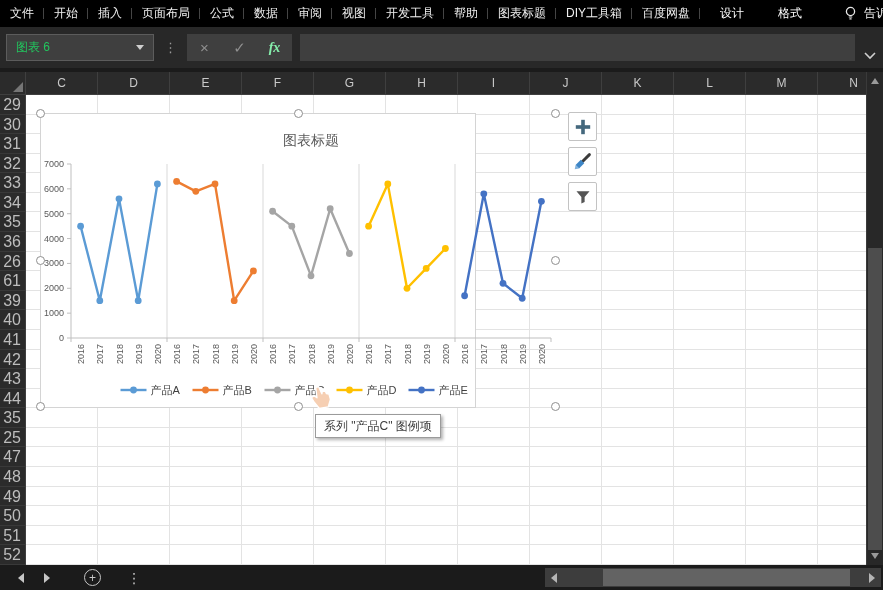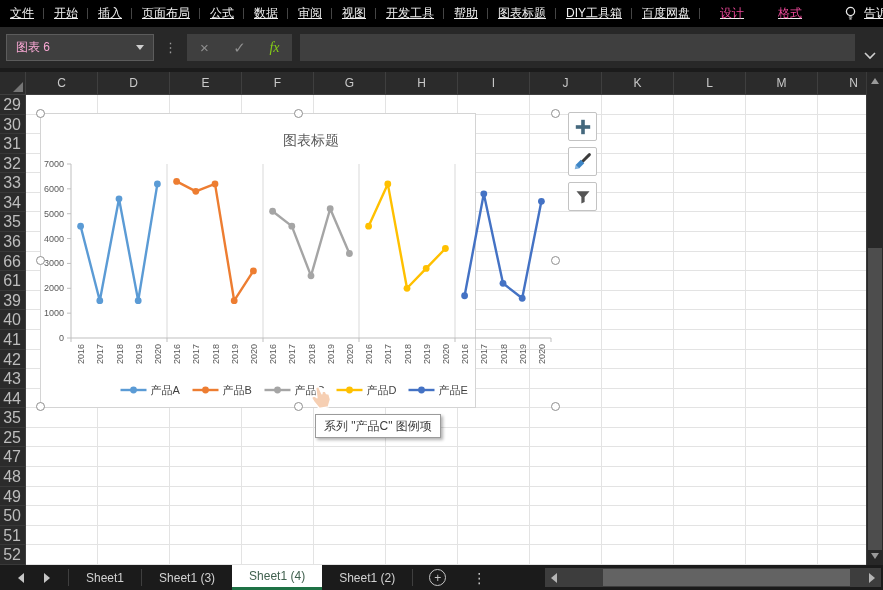--- a/index.html
+++ b/index.html
@@ -2,38 +2,38 @@
 <html><head>
 <meta charset="utf-8">
 <style>
   * { margin:0; padding:0; box-sizing:border-box; }
   html,body { width:883px; height:590px; background:#1e1e1e; }
   .app { position:relative; width:883px; height:590px; overflow:hidden;
          font-family:"Liberation Sans", sans-serif; background:#1e1e1e; }
 
   
   .ribbon { position:absolute; top:0; left:0; right:0; height:27px; background:#000;
-            display:flex; align-items:center; color:#f0f0f0; font-size:12px;text-decoration:underline; }
+            display:flex; align-items:center; color:#f0f0f0; font-size:12px; }
   .rtab { padding:0 10px; height:27px; display:flex; align-items:center; position:relative; white-space:nowrap; }
   .rtab.sep::after { content:""; position:absolute; right:0; top:8px; bottom:8px; width:1px; background:#454545; }
-  .rtab.dim { color:#ec4899; }
+  .rtab.dim { color:#ffffff; }
   .rbtn { display:flex; align-items:center; gap:6px; padding:0 9px; height:27px; white-space:nowrap; }
 
   
   .formula-row { position:absolute; top:27px; left:0; right:0; height:45px; background:#282828;
                  display:flex; align-items:center; border-bottom:4px solid #1b1b1b; }
   .name-box { margin-left:6px; width:148px; height:27px; background:#3f3f3f; border:1px solid #5c5c5c;
               display:flex; align-items:center; justify-content:space-between; padding:0 9px;
-              color:#f9a8d4; font-size:12px; }
+              color:#22c55e; font-size:12px; }
   .caret-down { width:0; height:0; border-left:4px solid transparent; border-right:4px solid transparent;
                 border-top:5px solid #cfcfcf; }
   .dots { color:#9a9a9a; margin:0 10px; font-size:13px; }
   .fx-group { display:flex; height:27px; background:#3f3f3f; align-items:center; }
   .fxb { width:35px; text-align:center; color:#8f8f8f; font-size:15px; }
-  .fxb.fx { color:#84cc16; font-style:italic; font-family:"Liberation Serif", serif; font-size:14px; font-weight:normal; }
+  .fxb.fx { color:#86efac; font-style:italic; font-family:"Liberation Serif", serif; font-size:14px; font-weight:bold; }
   .formula-field { flex:1; height:27px; background:#3f3f3f; margin-left:8px; margin-right:28px; }
   .fb-chevron { position:absolute; right:7px; top:19px; }
 
   
   .corner { position:absolute; top:72px; left:0; width:26px; height:23px; background:#2b2b2b;
             border-right:1px solid #3f3f3f; border-bottom:1px solid #3f3f3f; }
   .corner::after { content:""; position:absolute; right:2px; bottom:2px; width:0; height:0;
                    border-left:10px solid transparent; border-bottom:10px solid #757575; }
   .col-headers { position:absolute; top:72px; left:26px; width:840px; height:23px; background:#2b2b2b;
                  display:flex; overflow:hidden; border-bottom:1px solid #3f3f3f; }
@@ -155,21 +155,21 @@
     </div>
   <div class="row-headers">
       <div class="row-h">29</div>
       <div class="row-h">30</div>
       <div class="row-h">31</div>
       <div class="row-h">32</div>
       <div class="row-h">33</div>
       <div class="row-h">34</div>
       <div class="row-h">35</div>
       <div class="row-h">36</div>
-      <div class="row-h">66</div>
+      <div class="row-h">26</div>
       <div class="row-h">61</div>
       <div class="row-h">39</div>
       <div class="row-h">40</div>
       <div class="row-h">41</div>
       <div class="row-h">42</div>
       <div class="row-h">43</div>
       <div class="row-h">44</div>
       <div class="row-h">35</div>
       <div class="row-h">25</div>
       <div class="row-h">47</div>
@@ -339,29 +339,20 @@
     <span class="vs-arrow" style="bottom:0;">
         <span class="tri-down"></span>
       </span>
   </div>
 
   <div class="bottom">
     <div class="bnav">
       <span class="tri-left"></span>
       <span class="tri-right"></span>
     </div>
-    <div style="display:flex;align-items:stretch;">
-        <span class="bsep"></span>
-        <div class="stab">Sheet1</div>
-        <span class="bsep"></span>
-        <div class="stab">Sheet1 (3)</div>
-        <div class="stab active">Sheet1 (4)</div>
-        <div class="stab">Sheet1 (2)</div>
-        <span class="bsep"></span>
-      </div>
     <span class="plus-circle">+</span>
     <span class="bdots">⋮</span>
     <div class="h-scroll">
       <span class="hs-arrow" style="left:0;">
           <span class="tri-left" style="border-right-color:#b5b5b5;"></span>
         </span>
       <span class="hs-thumb"></span>
       <span class="hs-arrow" style="right:0;">
           <span class="tri-right" style="border-left-color:#b5b5b5;"></span>
         </span>

